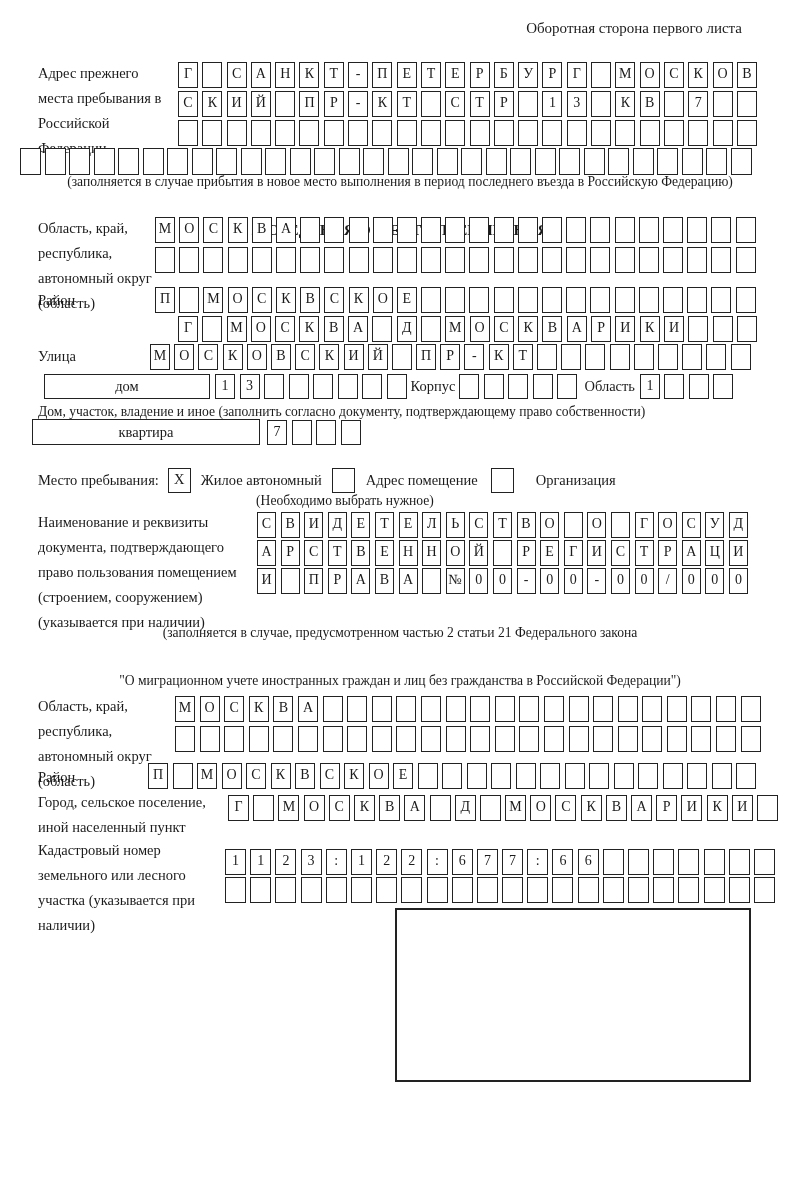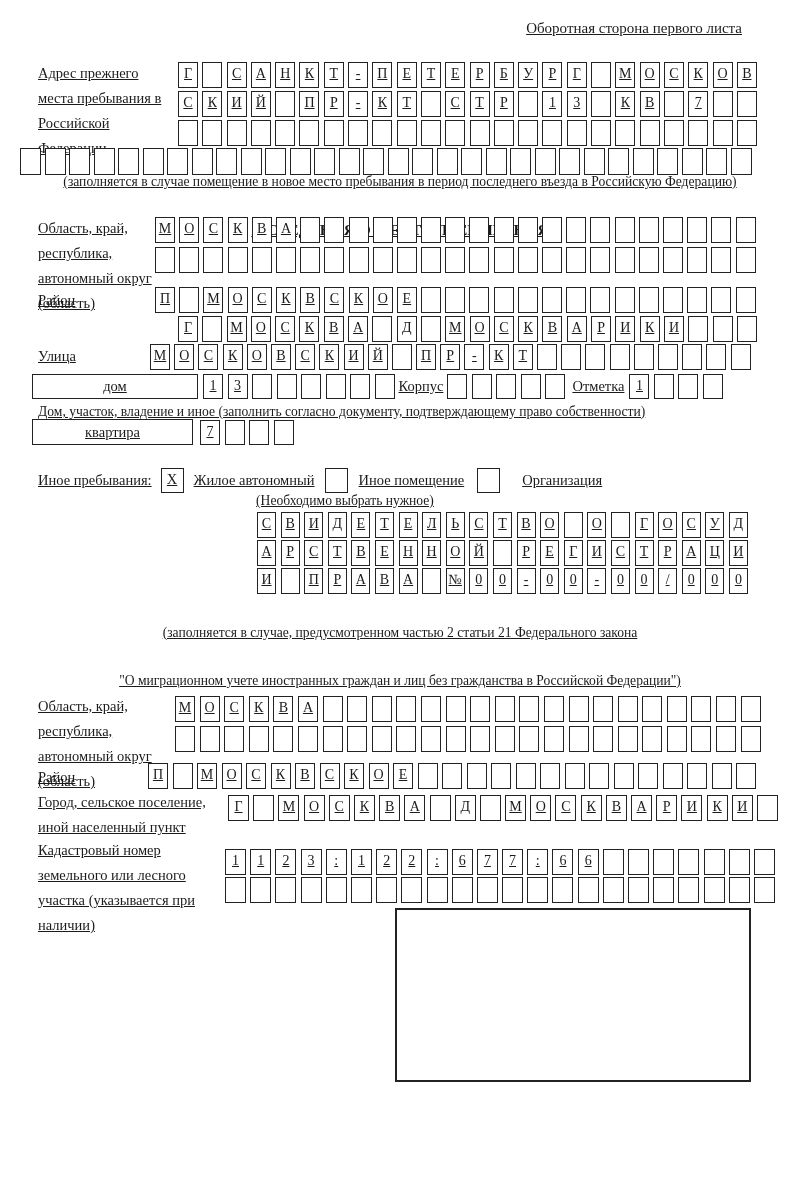--- a/index.html
+++ b/index.html
@@ -1,20 +1,20 @@
 <!DOCTYPE html>
 <html><head>
 <meta charset="utf-8">
 <style>
   html,body{margin:0;padding:0;background:#ffffff;}
   #form-page{
     position:relative;width:800px;height:1180px;background:#ffffff;
     font-family:"Liberation Serif","DejaVu Serif",serif;color:#1b1b1b;overflow:hidden;
   }
-  .abs{position:absolute;text-decoration:underline;}
+  .abs{position:absolute;}
   .label{font-size:14.5px;line-height:25px;}
   .note{font-size:13.6px;line-height:18px;}
   .center{text-align:center;width:800px;left:0;}
   .title{font-weight:bold;font-size:15.5px;}
   .row{display:flex;align-items:flex-start;}
   .cell{
     box-sizing:border-box;border:1.6px solid #222;background:#fff;
     text-align:center;font-size:14px;flex:0 0 auto;
     height:26px;line-height:22px;width:20px;
   }
@@ -150,21 +150,21 @@
       <span class="cell"></span>
       <span class="cell"></span>
       <span class="cell"></span>
       <span class="cell"></span>
       <span class="cell"></span>
       <span class="cell"></span>
       <span class="cell"></span>
       <span class="cell"></span>
       <span class="cell"></span>
     </div>
-  <div class="abs note center" style="top:173px;">(заполняется в случае помещение в новое место пребывания в период последнего въезда в Российскую Федерацию)</div>
+  <div class="abs note center" style="top:173px;">(заполняется в случае прибытия в новое место выполнения в период последнего въезда в Российскую Федерацию)</div>
 
   <div class="abs title center" style="top:193px;margin-top:28px;">2. СВЕДЕНИЯ О МЕСТЕ ПРЕБЫВАНИЯ</div>
 
   <div class="abs label" style="left:38px;top:216px;width:118px;">Область, край, республика, автономный округ (область)</div>
   <div class="abs row r-s2" style="left:155px;top:217px;">
       <span class="cell">М</span>
       <span class="cell">О</span>
       <span class="cell">С</span>
       <span class="cell">К</span>
       <span class="cell">В</span>
@@ -295,71 +295,72 @@
       <span class="cell"></span>
       <span class="cell"></span>
       <span class="cell"></span>
       <span class="cell"></span>
       <span class="cell"></span>
       <span class="cell"></span>
       <span class="cell"></span>
       <span class="cell"></span>
     </div>
 
-  <div class="abs row" style="left:32px;top:374px;align-items:center;">
+  <div class="abs row" style="left:44px;top:374px;align-items:center;">
     <div class="named-rect" style="width:166px;">дом</div>
     <div class="row r-house" style="margin-left:5px;">
         <span class="cell">1</span>
         <span class="cell">3</span>
         <span class="cell"></span>
         <span class="cell"></span>
         <span class="cell"></span>
         <span class="cell"></span>
         <span class="cell"></span>
         <span class="cell"></span>
       </div>
     <div class="inline-label" style="margin-left:4px;">Корпус</div>
     <div class="row r-house" style="margin-left:4px;">
         <span class="cell"></span>
         <span class="cell"></span>
         <span class="cell"></span>
         <span class="cell"></span>
         <span class="cell"></span>
       </div>
-    <div class="inline-label" style="margin-left:7px;">Отметка</div>
+    <div class="inline-label" style="margin-left:7px;">Область</div>
     <div class="row r-house" style="margin-left:5px;">
         <span class="cell">1</span>
         <span class="cell"></span>
         <span class="cell"></span>
         <span class="cell"></span>
       </div>
   </div>
   <div class="abs note" style="left:38px;top:403px;">Дом, участок, владение и иное (заполнить согласно документу, подтверждающему право собственности)</div>
 
   <div class="abs row" style="left:32px;top:419px;align-items:center;">
-    <div class="named-rect" style="width:161px;height:26px;">квартира</div>
+    <div class="named-rect" style="width:228px;height:26px;">квартира</div>
     <div class="row r-house" style="margin-left:7px;">
         <span class="cell">7</span>
         <span class="cell"></span>
         <span class="cell"></span>
         <span class="cell"></span>
       </div>
   </div>
 
   <div class="abs row" style="left:38px;top:468px;align-items:center;">
-    <div class="inline-label">Иное пребывания:</div>
+    <div class="inline-label">Место пребывания:</div>
     <div class="checkbox" style="margin-left:9px;">X</div>
     <div class="inline-label" style="margin-left:10px;">Жилое автономный</div>
     <div class="checkbox" style="margin-left:10px;"></div>
-    <div class="inline-label" style="margin-left:11px;">Иное помещение</div>
+    <div class="inline-label" style="margin-left:11px;">Адрес помещение</div>
     <div class="checkbox" style="margin-left:13px;"></div>
     <div class="inline-label" style="margin-left:22px;">Организация</div>
   </div>
   <div class="abs note" style="left:0;top:492px;width:690px;text-align:center;">(Необходимо выбрать нужное)</div>
 
+  <div class="abs label" style="left:38px;top:510px;width:218px;">Наименование и реквизиты документа, подтверждающего право пользования помещением (строением, сооружением) (указывается при наличии)</div>
   <div class="abs row r-doc" style="left:257px;top:512px;">
       <span class="cell">С</span>
       <span class="cell">В</span>
       <span class="cell">И</span>
       <span class="cell">Д</span>
       <span class="cell">Е</span>
       <span class="cell">Т</span>
       <span class="cell">Е</span>
       <span class="cell">Л</span>
       <span class="cell">Ь</span>

